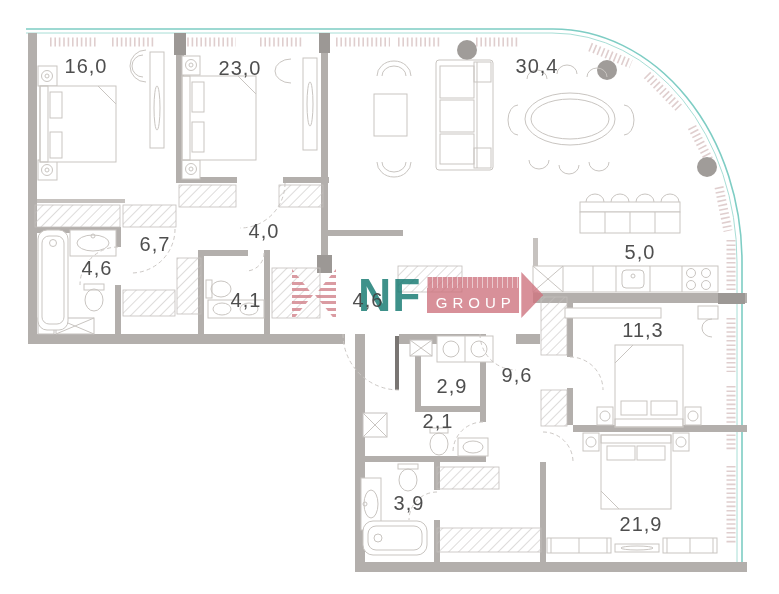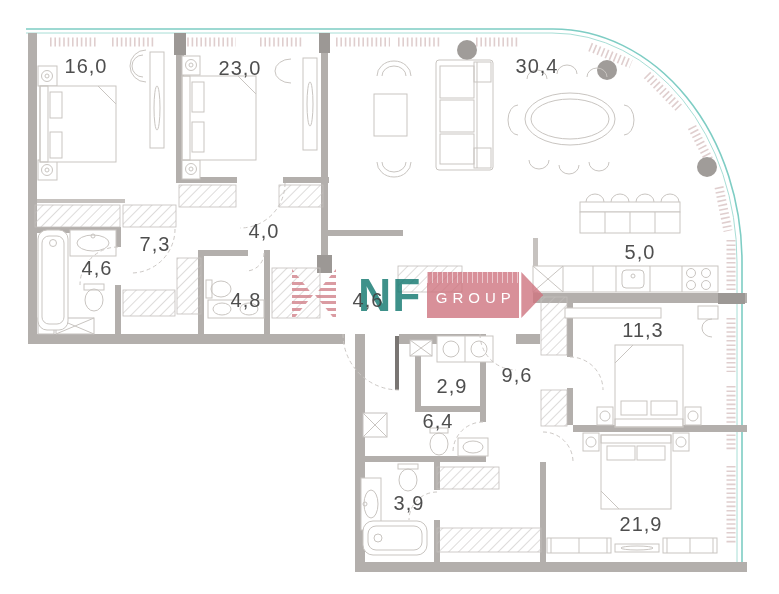--- a/index.html
+++ b/index.html
@@ -12,21 +12,21 @@
   
   .logo{position:absolute;left:292px;top:269px;height:52px;display:flex;align-items:center;
         opacity:.8;z-index:2;}
   .k-glyph{width:46px;height:52px;display:flex;align-items:center;}
   .k-half{width:21px;height:52px;
       background:repeating-linear-gradient(180deg,#d2838b 0,#d2838b 3px,rgba(255,255,255,0) 3px,rgba(255,255,255,0) 6.5px);}
   .k-left{clip-path:polygon(0 0,100% 50%,0 100%);}
   .k-right{clip-path:polygon(100% 0,0 50%,100% 100%);margin-left:2px;}
   .nf{font:700 46px "Liberation Sans",sans-serif;color:#0f766e;letter-spacing:1px;
       line-height:52px;margin:0 6px 0 20px;}
-  .group-block{position:relative;width:92px;height:46px;background:#cf7580;}
+  .group-block{position:relative;width:92px;height:36px;background:#cf7580;}
   .group-hatch{position:absolute;top:0;left:0;right:0;height:11px;
       background:repeating-linear-gradient(90deg,rgba(255,255,255,.5) 0,rgba(255,255,255,.5) 1.5px,rgba(255,255,255,0) 1.5px,rgba(255,255,255,0) 5px);}
   .group-text{position:absolute;left:0;right:0;top:17px;text-align:center;
       font:400 15px "Liberation Sans",sans-serif;color:#fff;letter-spacing:5px;text-indent:5px;}
   .logo-arrow{width:22px;height:46px;background:#cf7580;margin-left:2px;
       clip-path:polygon(0 0,100% 50%,0 100%);}
   
   .wall{fill:#b3afac;}
   .wall-dark{fill:#9c9895;}
   .wall-thin{fill:#c6c2bf;}
@@ -341,25 +341,25 @@
       <span class="group-hatch"></span>
       <span class="group-text">GROUP</span>
     </span>
     <span class="logo-arrow"></span>
   </div>
 
   <div class="room-label" style="left:86px;top:66px">16,0</div>
   <div class="room-label" style="left:240px;top:68px">23,0</div>
   <div class="room-label" style="left:537px;top:66px">30,4</div>
   <div class="room-label" style="left:97px;top:268px">4,6</div>
-  <div class="room-label" style="left:155px;top:244px">7,3</div>
+  <div class="room-label" style="left:155px;top:244px">6,7</div>
   <div class="room-label" style="left:264px;top:231px">4,0</div>
-  <div class="room-label" style="left:246px;top:300px">4,8</div>
+  <div class="room-label" style="left:246px;top:300px">4,1</div>
   <div class="room-label" style="left:368px;top:300px">4,6</div>
   <div class="room-label" style="left:640px;top:252px">5,0</div>
   <div class="room-label" style="left:643px;top:330px">11,3</div>
   <div class="room-label" style="left:517px;top:375px">9,6</div>
   <div class="room-label" style="left:452px;top:386px">2,9</div>
-  <div class="room-label" style="left:438px;top:421px">6,4</div>
+  <div class="room-label" style="left:438px;top:421px">2,1</div>
   <div class="room-label" style="left:409px;top:503px">3,9</div>
   <div class="room-label" style="left:641px;top:524px">21,9</div>
 
 </div>
 
 </body></html>

